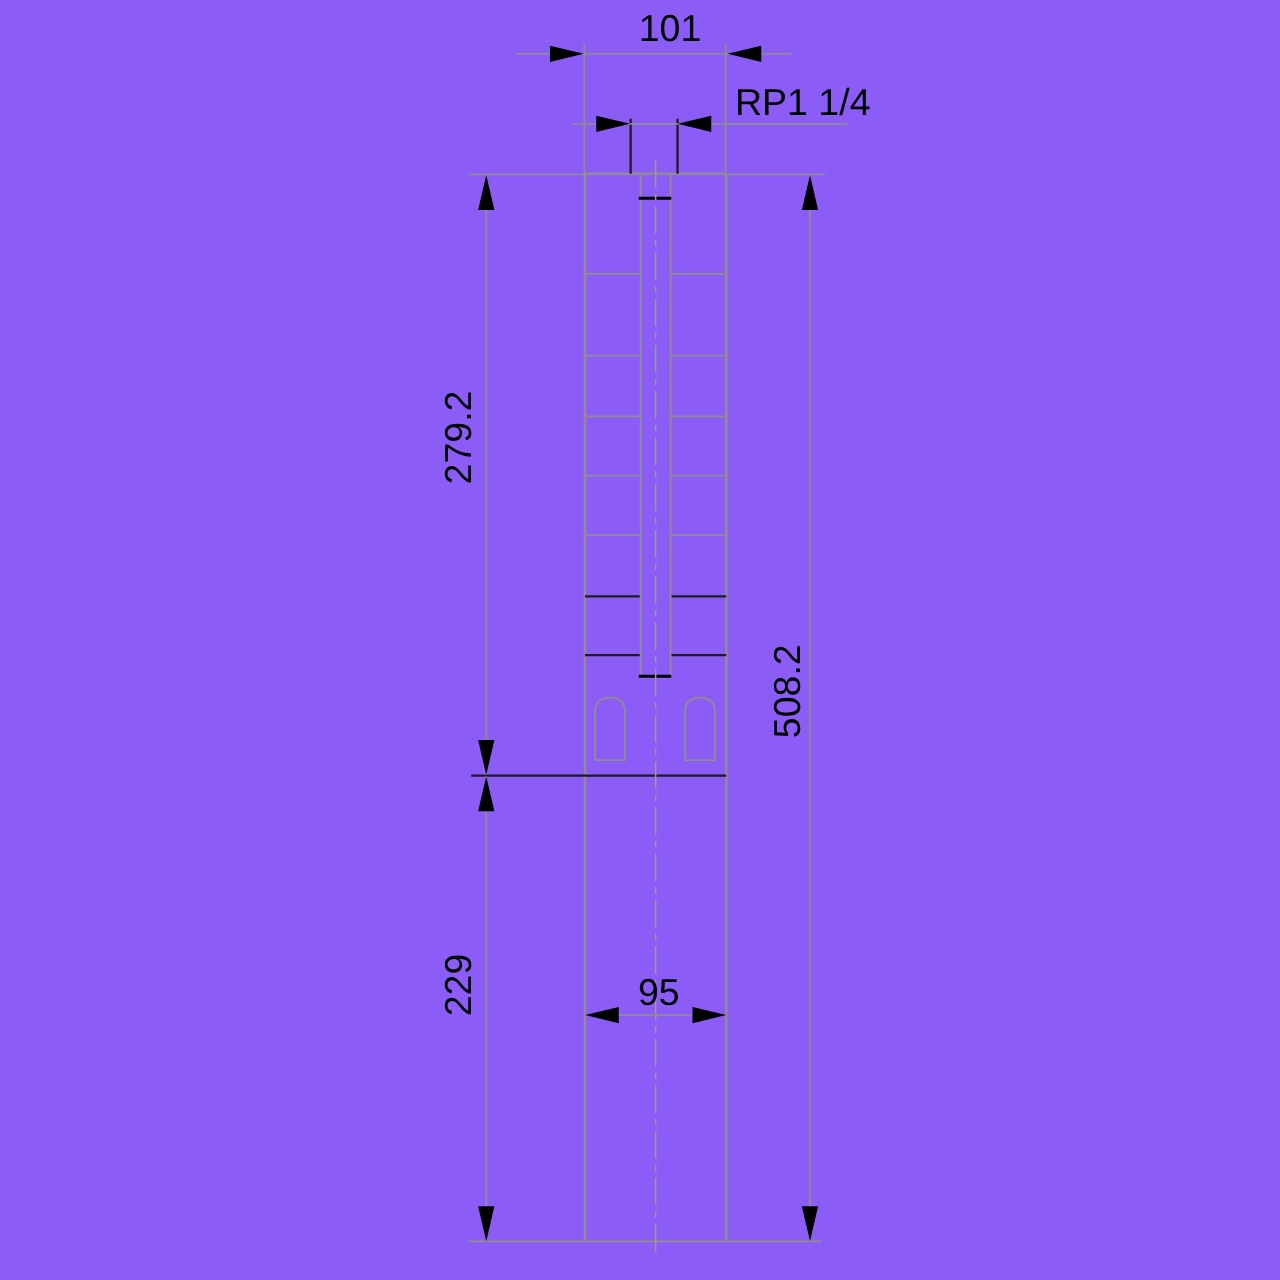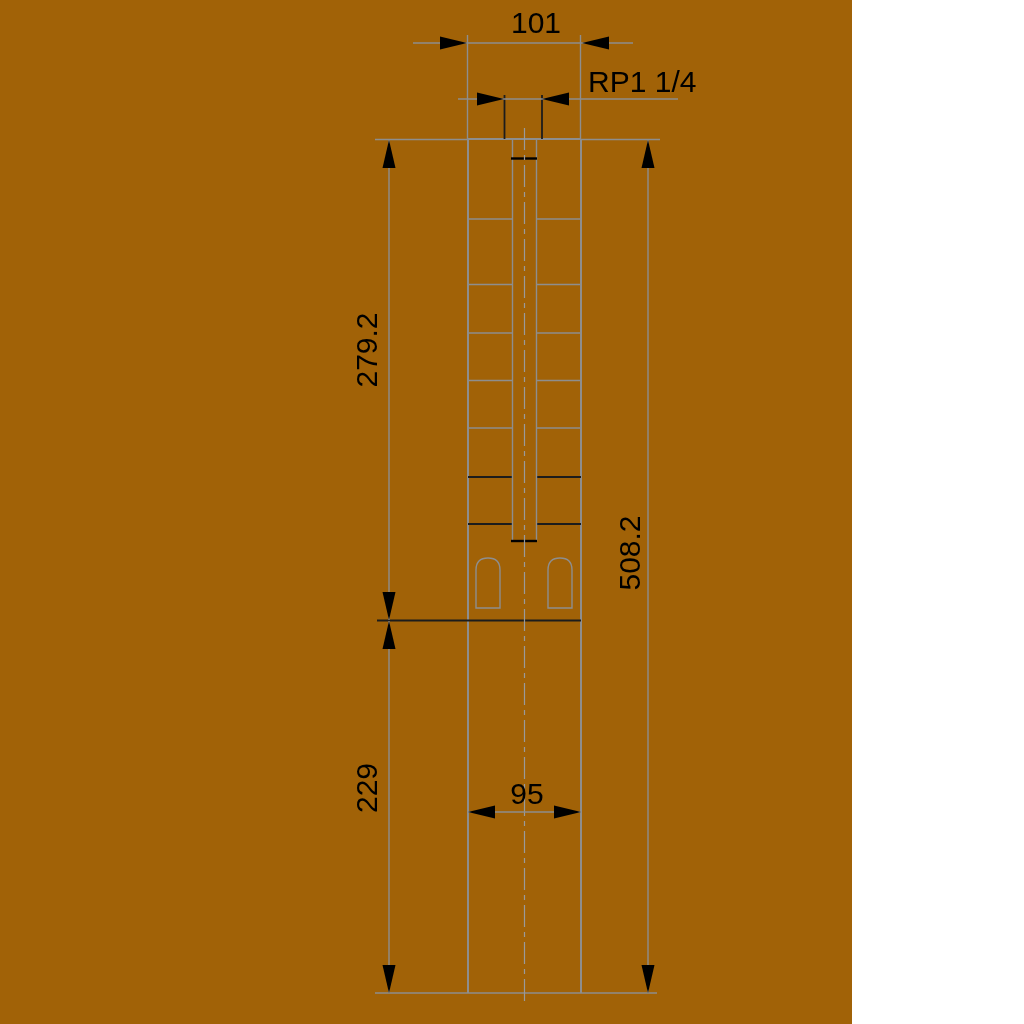--- a/index.html
+++ b/index.html
@@ -5,23 +5,23 @@
   html, body {
     margin: 0;
     padding: 0;
     background: #ffffff;
     width: 1024px;
     height: 1024px;
     overflow: hidden;
   }
   .canvas {
     position: relative;
-    width: 852px;
+    width: 1024px;
     height: 1024px;
-    background: #a16207;
+    background: #8b5cf6;
   }
   svg { display: block; }
   svg text {
     font-family: "Liberation Sans", sans-serif;
     font-size: 30px;
     fill: #000000;
   }
   .thin-gray   { stroke: #8e8e8e; stroke-width: 1.4; fill: none; }
   .body-gray   { stroke: #8e8e8e; stroke-width: 2;   fill: none; }
   .dark-line   { stroke: #1c1c1c; stroke-width: 1.8; fill: none; }

